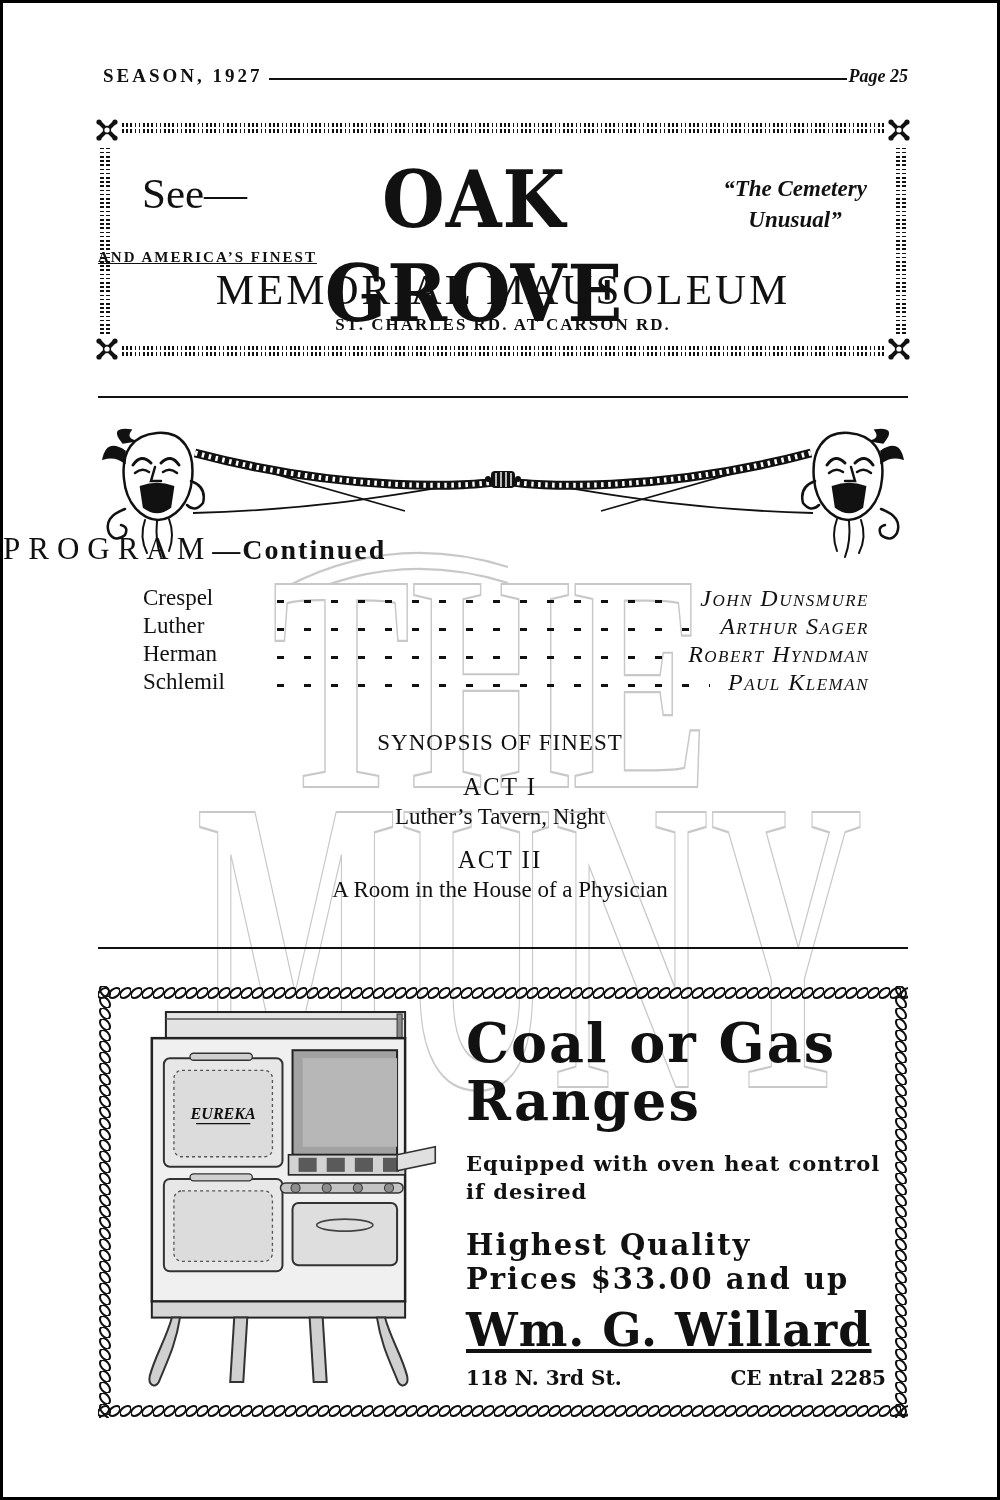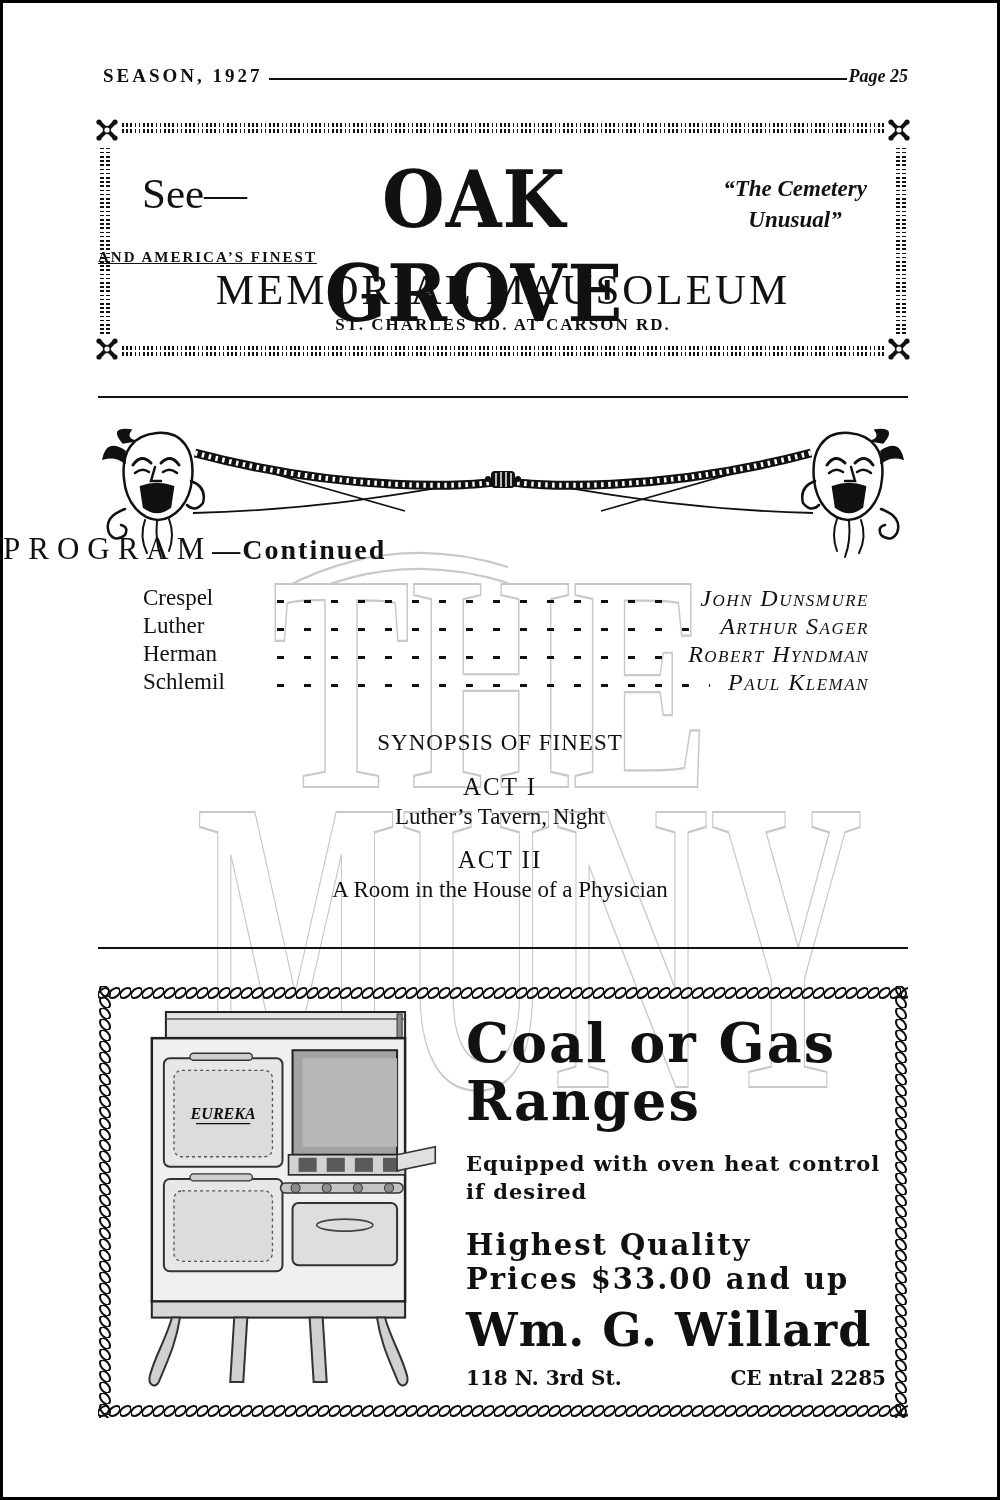--- a/index.html
+++ b/index.html
@@ -74,21 +74,21 @@
   .rope-left { left:0; top:0; } .rope-right { right:0; top:0; }
   .stove { left:30px; top:20px; }
   .willard-text { left:368px; width:420px; top:28px; text-align:left; }
   .headline { font-family:"DejaVu Serif",serif; font-size:54px; font-weight:bold;
     line-height:58px; letter-spacing:2px; }
   .equipped { margin-top:20px; font-size:21px; font-weight:bold; line-height:28px;
     letter-spacing:1px; font-family:"DejaVu Serif",serif; }
   .quality { margin-top:22px; font-family:"DejaVu Serif",serif; font-size:29px;
     font-weight:bold; letter-spacing:2px; line-height:34px; }
   .company { margin-top:8px; font-family:"DejaVu Serif",serif; font-size:46px;
-    font-weight:bold; letter-spacing:1px; line-height:52px; }
+    font-weight:bold; letter-spacing:1px; line-height:52px;text-decoration:underline; }
   .addr-row { display:flex; justify-content:space-between; margin-top:10px;
     font-family:"DejaVu Serif",serif; font-size:20px; font-weight:bold; }
 </style>
 </head>
 <body>
 
 <div class="page">
 
   <svg class="watermark" width="1000" height="600" viewBox="0 0 1000 600">
     <g fill="#ffffff" stroke="#c8c8c8" stroke-width="2.2" font-family="Liberation Serif, DejaVu Serif, serif" font-weight="bold">

